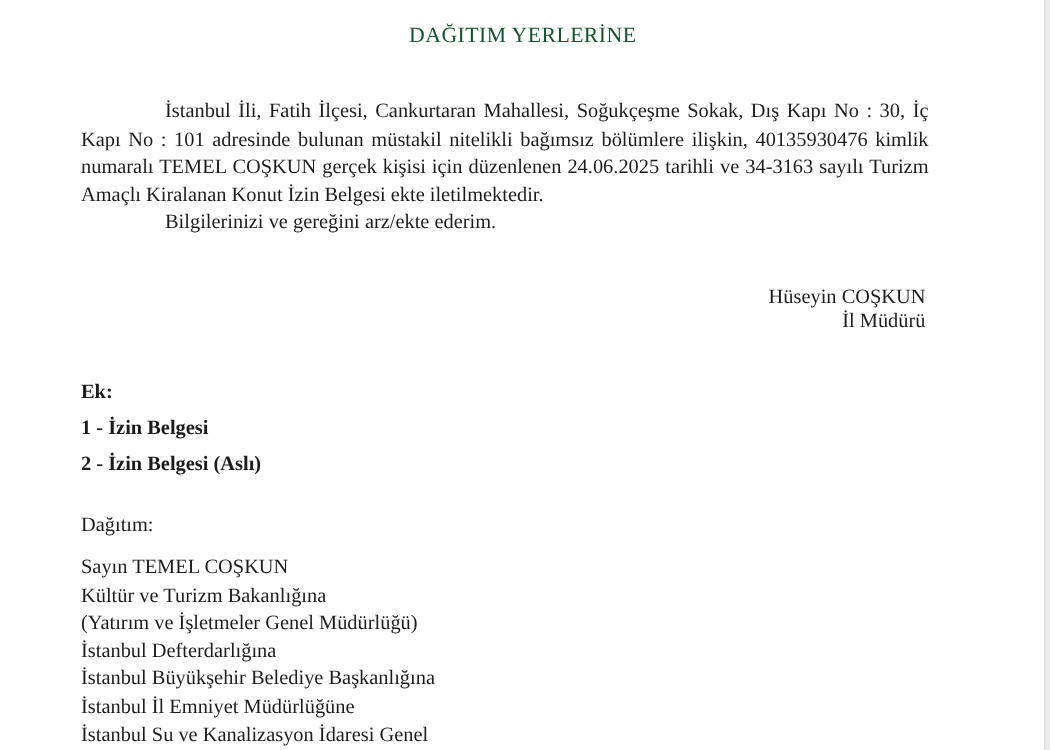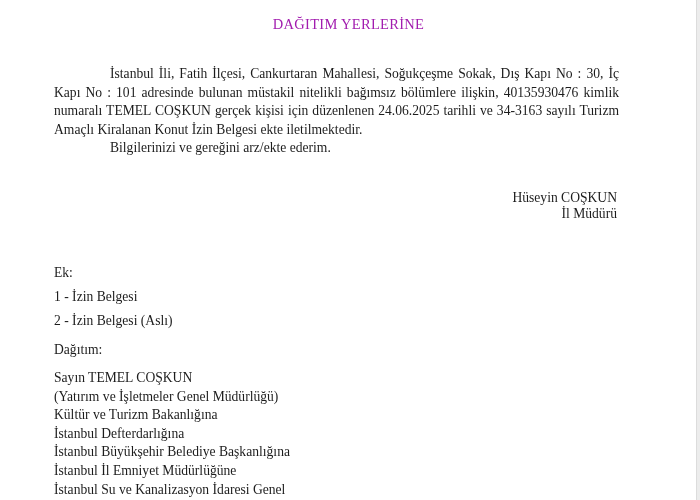--- a/index.html
+++ b/index.html
@@ -33,21 +33,21 @@
       border-left: 1px solid #dcdcdc;
     }
     .title {
       position: absolute;
       left: 0;
       width: 697px;
       top: 16px;
       text-align: center;
       font-size: 14.5px;
       letter-spacing: 0.3px;
-      color: #a21caf;
+      color: #14532d;
     }
     .body-para {
       position: absolute;
       left: 54px;
       top: 65px;
       width: 565px;
       font-size: 13.6px;
       line-height: 18.5px;
       text-align: justify;
       text-align-last: left;
@@ -65,22 +65,23 @@
       right: 80px;
       top: 190px;
       text-align: right;
       font-size: 13.6px;
       line-height: 16px;
     }
     .signature .role { display: block; text-align: right; padding-left: 26px; }
     .ek-block {
       position: absolute;
       left: 54px;
-      top: 264px;
+      top: 252px;
       font-size: 13.6px;
+      font-weight: bold;
     }
     .ek-block .line { height: 24px; line-height: 18px; }
     .dagitim-label {
       position: absolute;
       left: 54px;
       top: 341px;
       font-size: 13.6px;
       line-height: 18px;
     }
     .dagitim-list {
@@ -110,22 +111,22 @@
   <div class="ek-block">
     <div class="line">Ek:</div>
     <div class="line">1 - İzin Belgesi</div>
     <div class="line">2 - İzin Belgesi (Aslı)</div>
   </div>
 
   <div class="dagitim-label">Dağıtım:</div>
 
   <div class="dagitim-list">
     <div class="item">Sayın TEMEL COŞKUN</div>
+    <div class="item">Kültür ve Turizm Bakanlığına</div>
     <div class="item">(Yatırım ve İşletmeler Genel Müdürlüğü)</div>
-    <div class="item">Kültür ve Turizm Bakanlığına</div>
     <div class="item">İstanbul Defterdarlığına</div>
     <div class="item">İstanbul Büyükşehir Belediye Başkanlığına</div>
     <div class="item">İstanbul İl Emniyet Müdürlüğüne</div>
     <div class="item">İstanbul Su ve Kanalizasyon İdaresi Genel</div>
     <div class="item">Müdürlüğüne</div>
   </div>
 
 </div>
 
 <div class="edge"></div>

